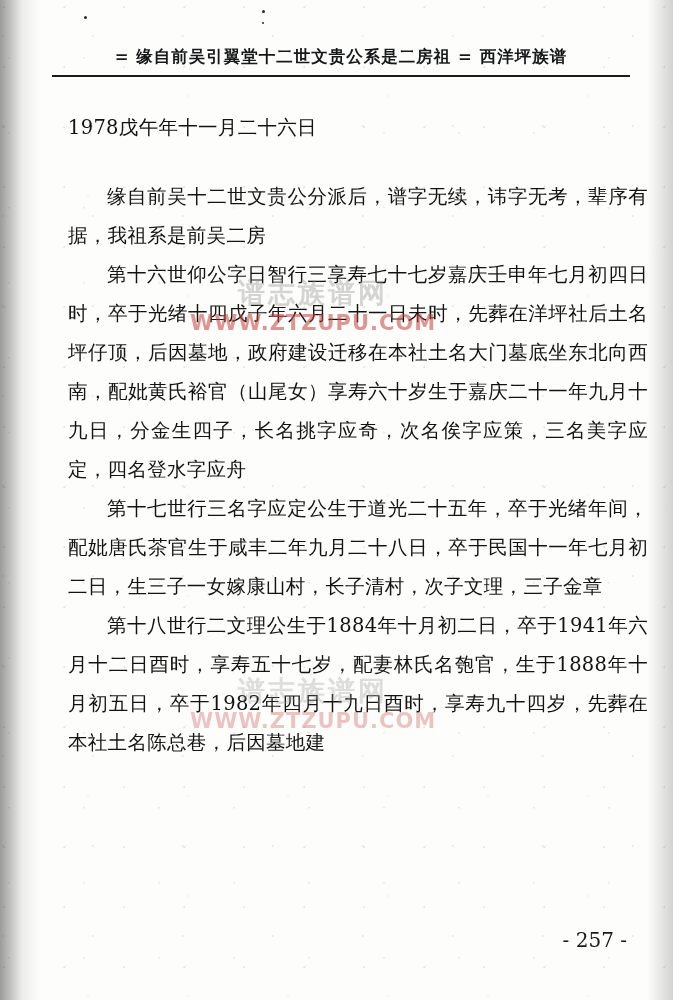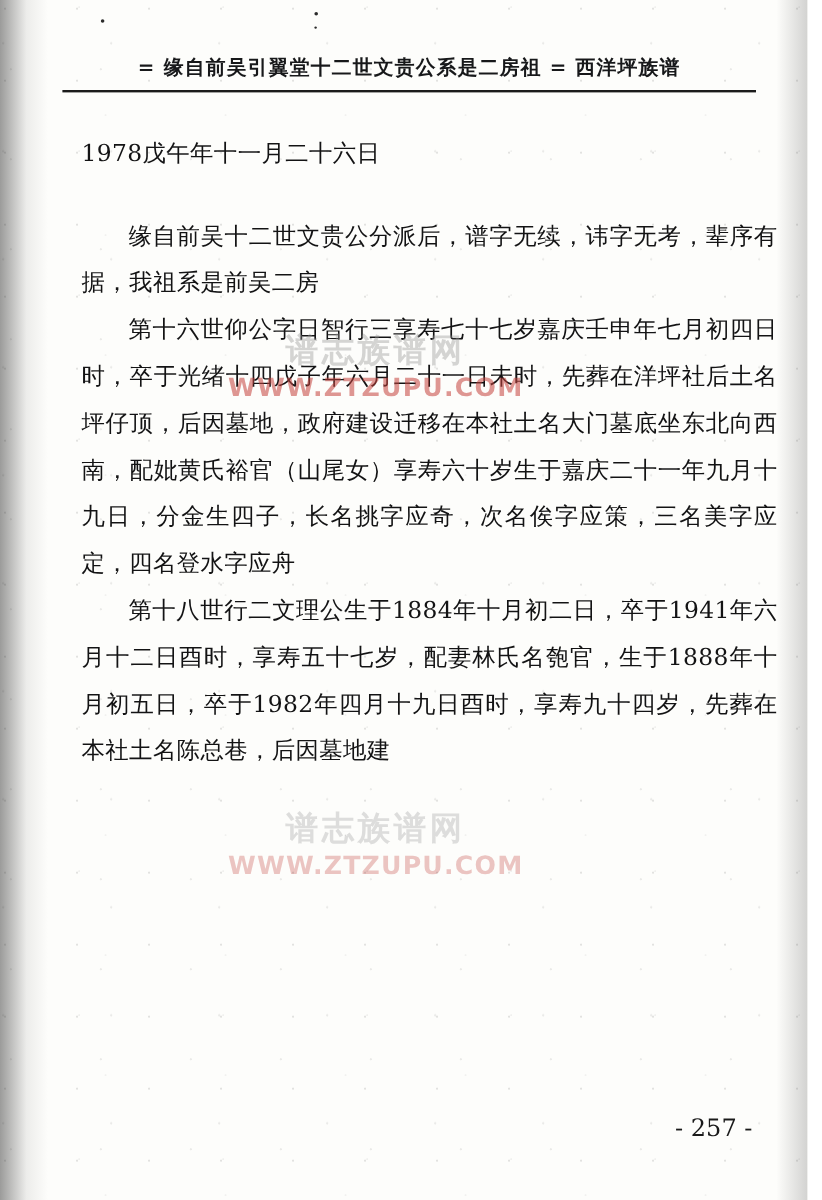--- a/index.html
+++ b/index.html
@@ -158,20 +158,21 @@
   <div class="header">
     <div class="header-title">= 缘自前吴引翼堂十二世文贵公系是二房祖 = 西洋坪族谱</div>
     <div class="header-rule"></div>
   </div>
 
   <div class="body">
     <p class="para">1978戊午年十一月二十六日</p>
     <div class="gap-lg"></div>
     <p class="para indent">缘自前吴十二世文贵公分派后，谱字无续，讳字无考，辈序有据，我祖系是前吴二房</p>
     <p class="para indent">第十六世仰公字日智行三享寿七十七岁嘉庆壬申年七月初四日  时，卒于光绪十四戊子年六月二十一日未时，先葬在洋坪社后土名坪仔顶，后因墓地，政府建设迁移在本社土名大门墓底坐东北向西南，配妣黄氏裕官（山尾女）享寿六十岁生于嘉庆二十一年九月十九日，分金生四子，长名挑字应奇，次名俟字应策，三名美字应定，四名登水字应舟</p>
+    <p class="para indent">第十七世行三名字应定公生于道光二十五年，卒于光绪年间，配妣唐氏茶官生于咸丰二年九月二十八日，卒于民国十一年七月初二日，生三子一女嫁康山村，长子清村，次子文理，三子金章</p>
     <p class="para indent">第十八世行二文理公生于1884年十月初二日，卒于1941年六月十二日酉时，享寿五十七岁，配妻林氏名匏官，生于1888年十月初五日，卒于1982年四月十九日酉时，享寿九十四岁，先葬在本社土名陈总巷，后因墓地建</p>
   </div>
 
   <div class="wm wm1">
     <div class="wm-cn">谱志族谱网</div>
     <div class="wm-url">WWW.ZTZUPU.COM</div>
   </div>
 
   <div class="wm wm2">
     <div class="wm-cn">谱志族谱网</div>

